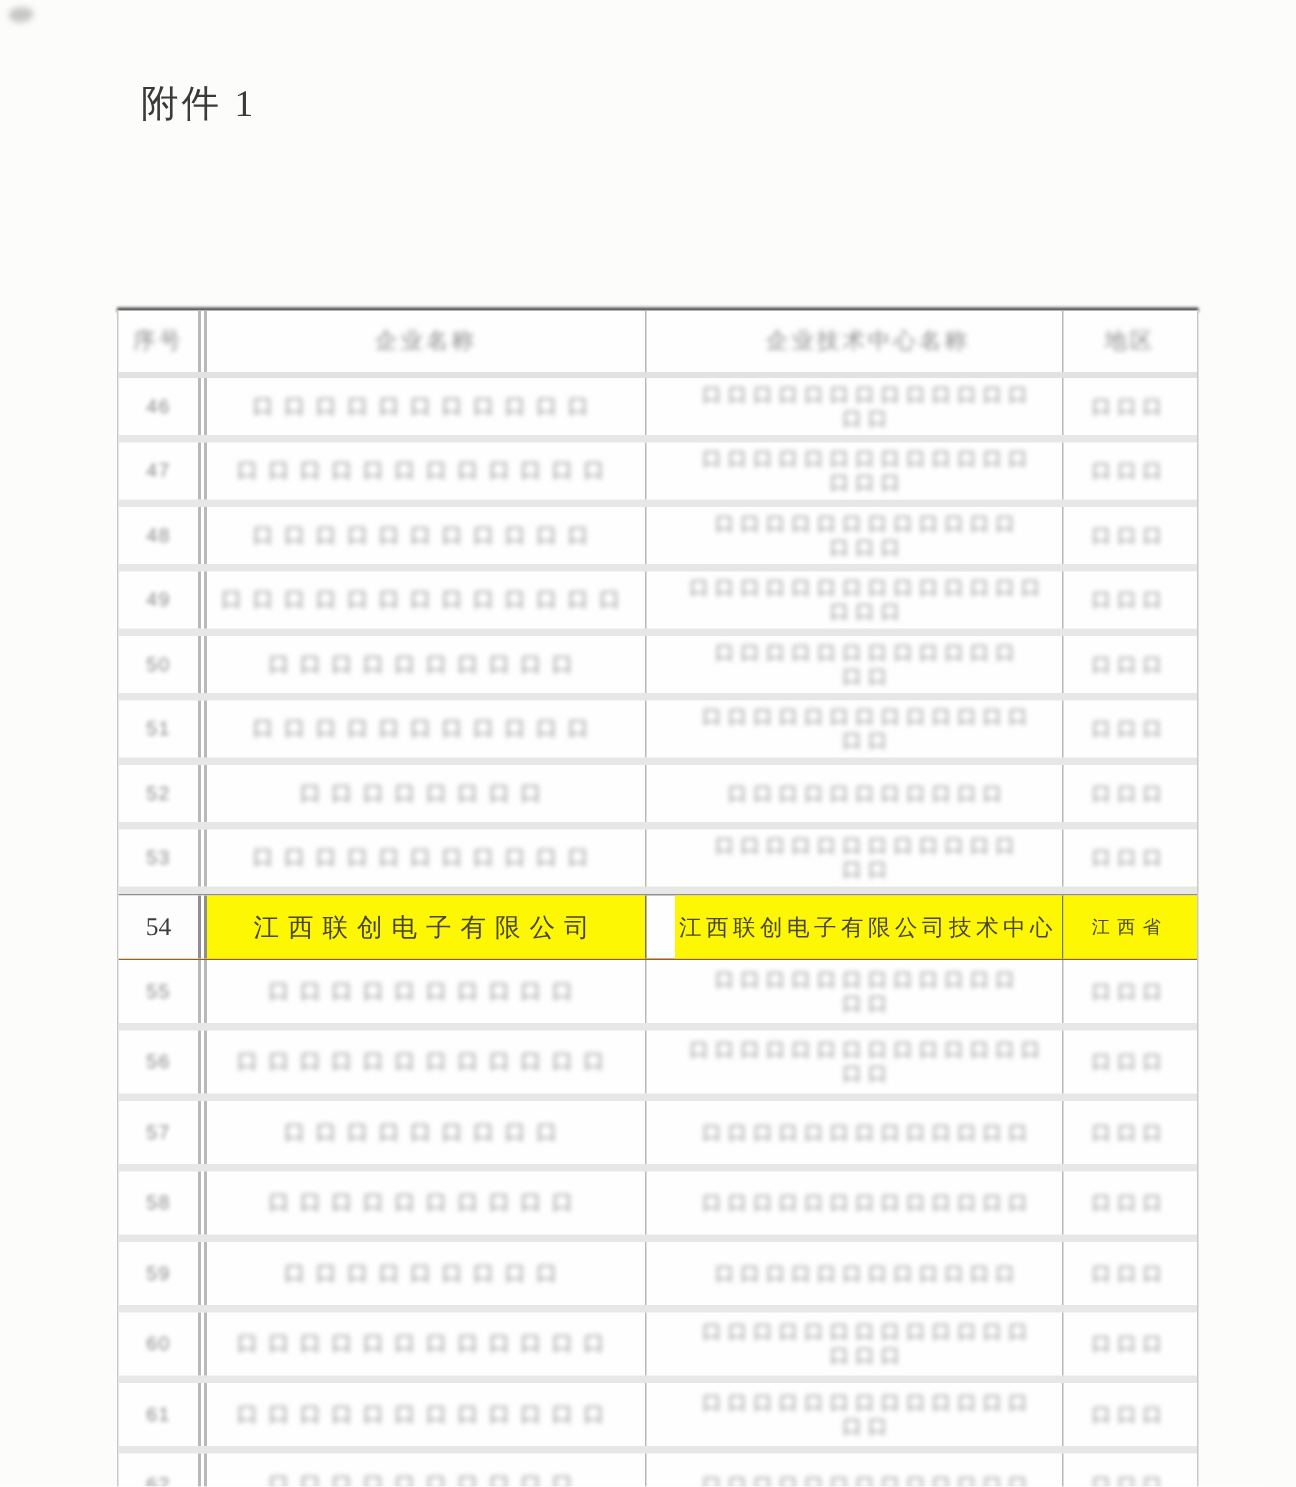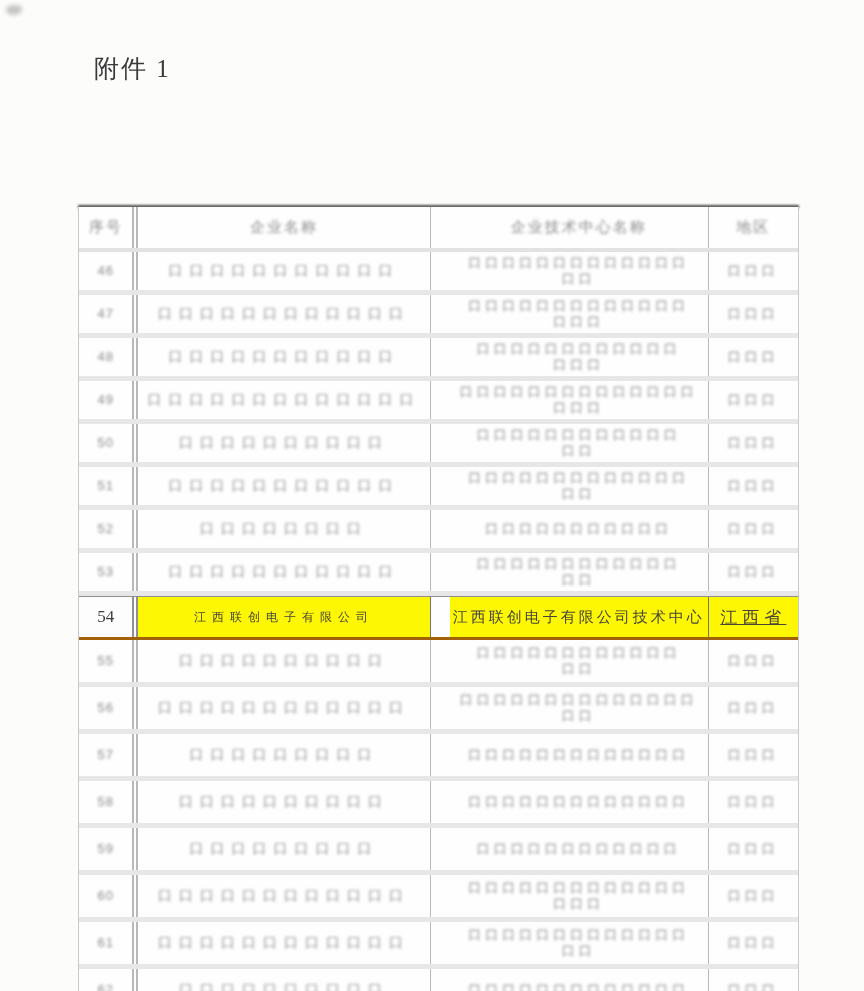--- a/index.html
+++ b/index.html
@@ -58,32 +58,32 @@
   .row.above{height:43px;}
   .row.below{height:47px;}
   .row.blurred .cell span{
     color:#8a8a8a;white-space:nowrap;line-height:1.25;
   }
   .row.blurred .cell.no span{font-size:13px;letter-spacing:1px;filter:blur(1.4px);}
   .row.blurred .cell.company span{font-size:14px;letter-spacing:7px;filter:blur(1.7px);}
   .row.blurred .cell.center span{font-size:13px;letter-spacing:4px;filter:blur(1.7px);}
   .row.blurred .cell.region span{font-size:13px;letter-spacing:4px;filter:blur(1.6px);}
 
-  .row.hl{height:44px;border-top:1px solid #8f8f8f;border-bottom:3px solid #a16207;justify-content:center;}
+  .row.hl{height:44px;border-top:1px solid #8f8f8f;border-bottom:1px solid #a16207;justify-content:center;}
   .row.hl .cell{background:#fdf703;}
   .row.hl .cell.no{background:#fdfdfd;border-right:6px double #8f8f8f;}
   .row.hl .cell.company,.row.hl .cell.center{border-right:1.5px solid #76766a;}
   .row.hl .cell span{color:#474538;white-space:nowrap;filter:blur(.25px);}
   .row.hl .cell.no span{
     font-family:"Liberation Serif","DejaVu Serif",serif;
     font-size:17px;color:#3d3d3d;letter-spacing:0;
   }
-  .row.hl .cell.company span{font-size:12px;letter-spacing:6px;}
+  .row.hl .cell.company span{font-size:17px;letter-spacing:6px;}
   .row.hl .cell.center span{font-size:15px;letter-spacing:3px;}
-  .row.hl .cell.region span{font-size:17px;letter-spacing:5px;text-decoration:underline;}
+  .row.hl .cell.region span{font-size:12px;letter-spacing:5px;}
 </style>
 </head>
 <body>
 
 <div class="page">
 
   <div class="scan-artifact"></div>
 
   <div class="attachment-label">附件 1</div>
 

